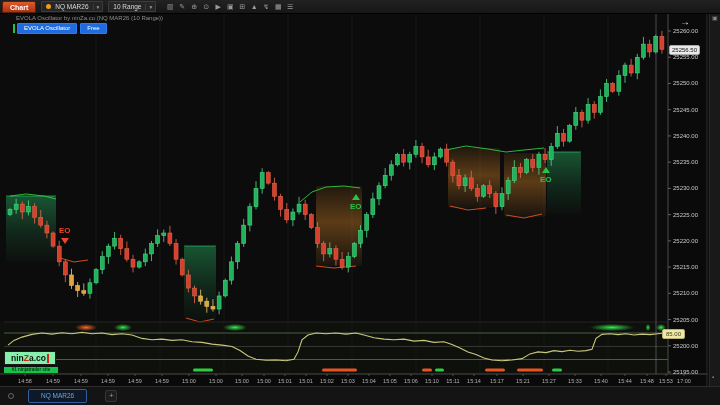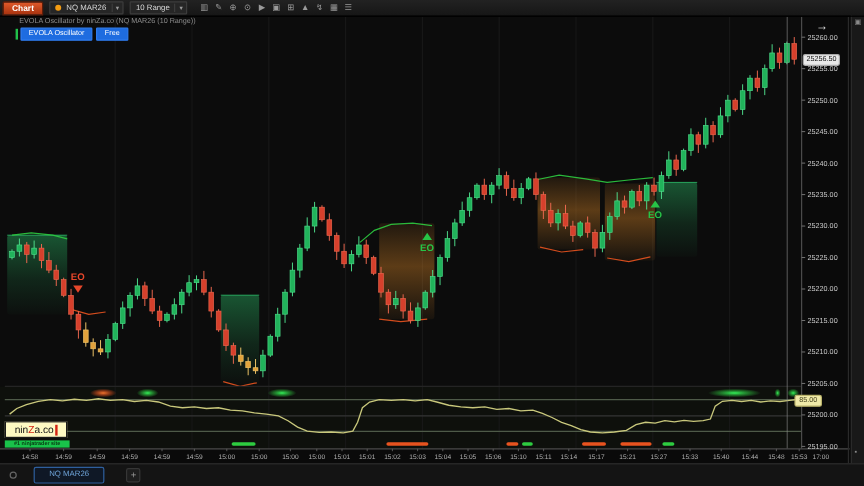--- a/index.html
+++ b/index.html
@@ -18,21 +18,21 @@
   .icons{display:flex;align-items:center;margin-left:8px;}
   .icons span{width:12px;text-align:center;color:#9a9a9a;font-size:7px;line-height:13px;cursor:default;}
 
   
   .ind-header{position:absolute;left:16px;top:15px;font-size:6px;color:#8d8d8d;z-index:4;}
   .btn-row{position:absolute;left:13px;top:23px;display:flex;align-items:center;z-index:4;}
   .tick{width:2px;height:9px;background:#21c24a;margin-right:2px;}
   .btn-row button{background:#1e6ce0;border:1px solid #2f7cf0;color:#fff;font-size:6px;padding:1px 6px;margin-right:3px;border-radius:1px;line-height:7px;}
 
   
-  .logo{position:absolute;left:4px;top:351px;width:52px;height:14px;background:#fef9c3;border:1px solid #1a1a1a;display:flex;align-items:center;justify-content:center;font-weight:normal;font-size:8.5px;color:#111;z-index:4;letter-spacing:0;}
+  .logo{position:absolute;left:4px;top:351px;width:52px;height:14px;background:#86efac;border:1px solid #1a1a1a;display:flex;align-items:center;justify-content:center;font-weight:bold;font-size:8.5px;color:#111;z-index:4;letter-spacing:0;}
   .logo .z{color:#d42313;}
   .logo .rbar{width:2px;height:9px;background:#d42313;margin-left:1px;}
   .banner{position:absolute;left:4px;top:367px;width:54px;height:6px;background:#19c24a;color:#083a14;font-size:4.5px;line-height:6px;text-align:center;font-weight:bold;z-index:4;white-space:nowrap;overflow:hidden;}
 
   
   .price-tag{position:absolute;left:669px;top:45px;background:#e9e9e9;border:1px solid #aaa;border-radius:2px;color:#111;font-size:6px;padding:0 2px;line-height:8px;z-index:4;}
   .osc-tag{position:absolute;left:662px;top:329px;background:#efe9a8;border:1px solid #b9b26a;border-radius:2px;color:#44421f;font-size:6px;padding:0 3px;line-height:8px;z-index:4;}
 
   
   .right-strip{position:absolute;right:0;top:0;width:11px;height:405px;background:#191919;border-left:1px solid #2a2a2a;z-index:3;}

